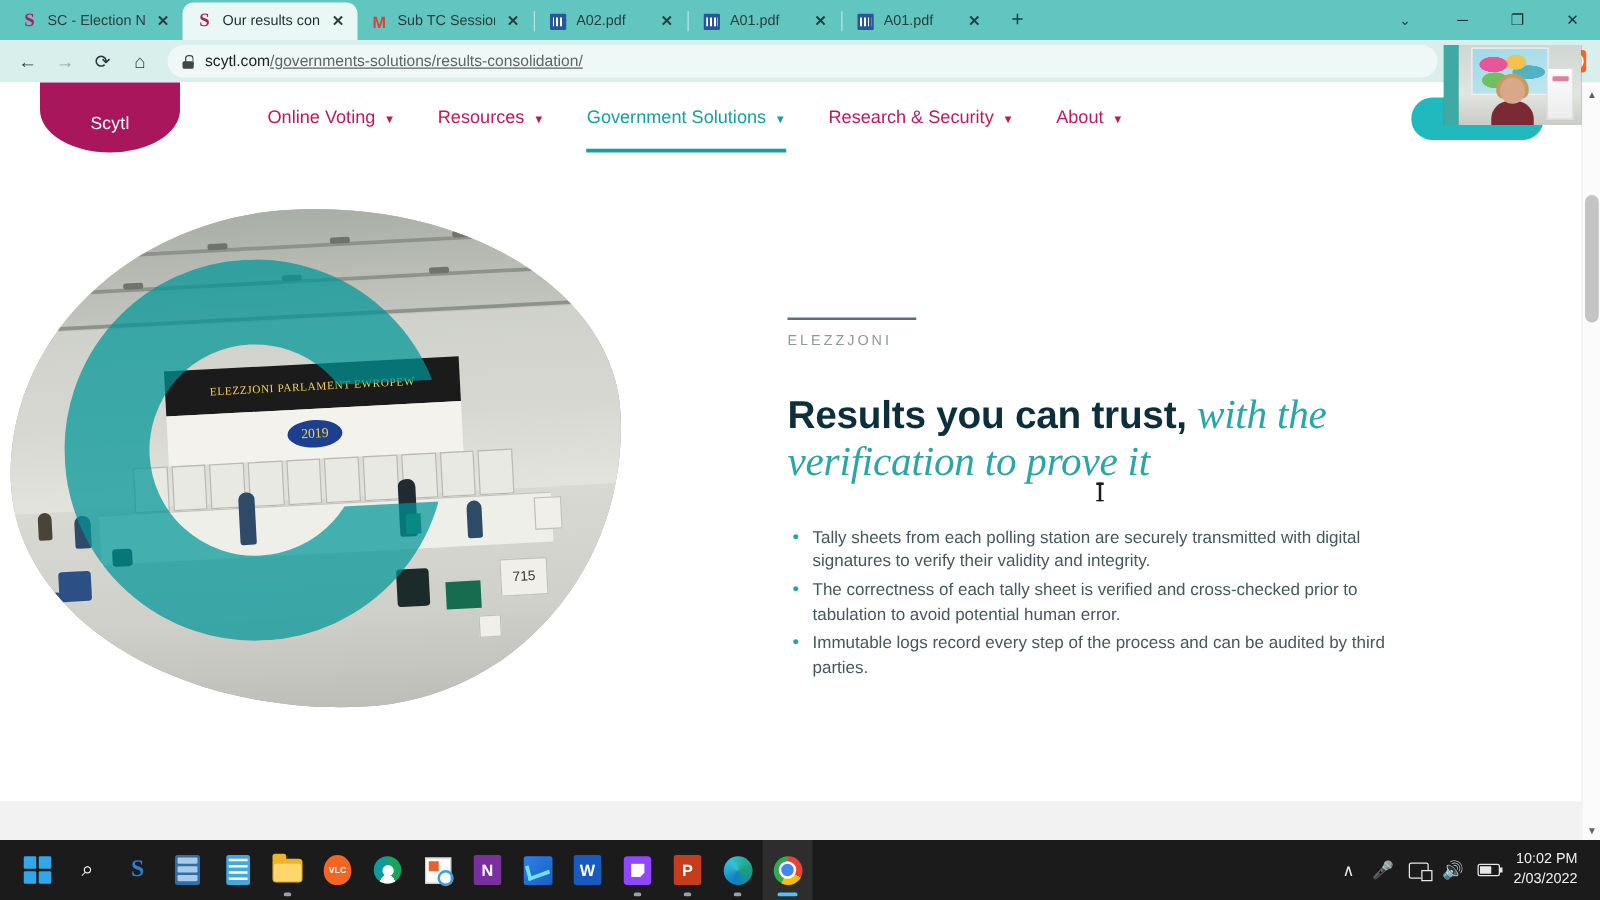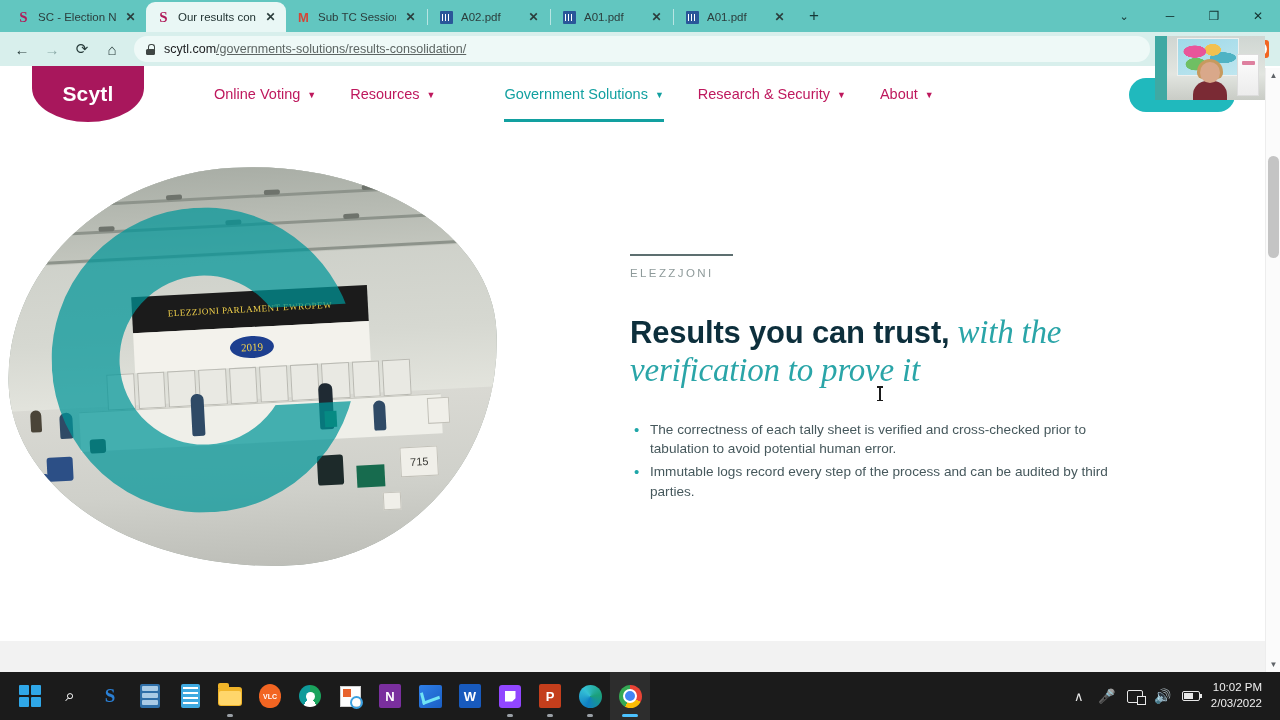--- a/index.html
+++ b/index.html
@@ -196,33 +196,33 @@
   }
   .logo {
     position: absolute; left: 32px; top: -22px;
     width: 112px; height: 78px;
     background: #a8175c;
     border-radius: 0 0 56px 56px / 0 0 34px 34px;
     display: flex; align-items: flex-end; justify-content: center;
     padding-bottom: 16px;
   }
   .logo span {
-    color: #fff; font-size: 21px; font-weight: 700; letter-spacing: .2px;
+    color: #fff; font-size: 14px; font-weight: 400; letter-spacing: .2px;
     font-family: "Liberation Sans", sans-serif;
   }
   .navlinks {
     display: flex; align-items: center; gap: 34px;
     margin-left: 214px; height: 56px;
   }
   .navitem {
     display: flex; align-items: center; gap: 7px;
     font-size: 14.5px; color: #be185d; height: 56px;
     position: relative;
   }
-  .navitem.active { color: #12a0a0; margin-left: 35px; }
+  .navitem.active { color: #12a0a0; }
   .navitem.active::after {
     content:""; position:absolute; left:0; right:0; bottom:0;
     height: 3px; background: #12a0a0;
   }
   .chev { font-size: 9px; line-height: 1; position: relative; top: 1px; }
   .contact-btn {
     position: absolute; right: 30px; top: 12px;
     background: #20b9bd; color: #fff;
     border-radius: 18px; height: 34px;
     display: flex; align-items: center; padding: 0 26px;
@@ -589,20 +589,21 @@
 
       <div class="copy">
         <div class="eyebrow-rule"></div>
         <div class="eyebrow">ELEZZJONI</div>
 
         <h1 class="headline">
           <span>Results you can trust,</span><span class="ital"> with the verification to prove it</span>
         </h1>
 
         <ul class="bullets">
+          <li>Tally sheets from each polling station are securely transmitted with digital signatures to verify their validity and integrity.</li>
           <li>The correctness of each tally sheet is verified and cross-checked prior to tabulation to avoid potential human error.</li>
           <li>Immutable logs record every step of the process and can be audited by third parties.</li>
         </ul>
       </div>
     </div>
 
     <div class="grayband"></div>
   </div>
 
   <div class="ibeam"></div>

